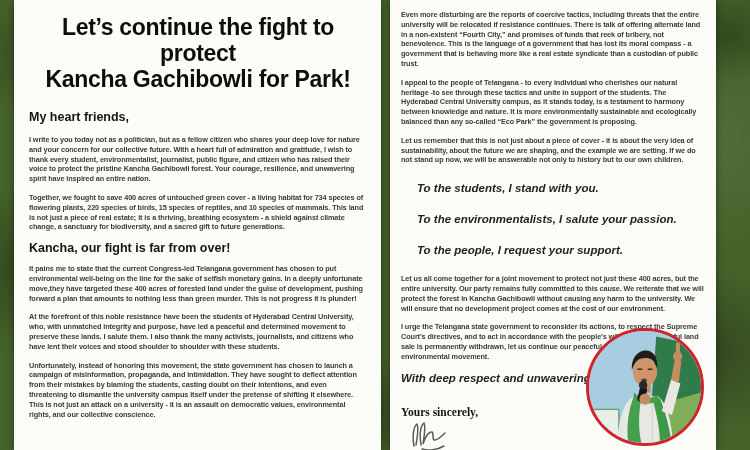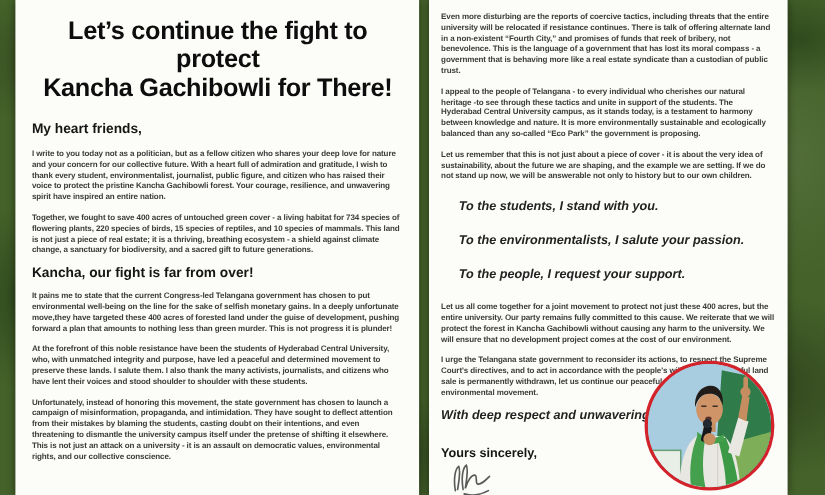--- a/index.html
+++ b/index.html
@@ -34,36 +34,36 @@
   h2{font-size:12.5px;color:#151515;font-weight:700;margin:4px 0 9px 0;}
   .address p{
     font-size:11.5px;line-height:15px;font-weight:700;font-style:italic;
     color:#222;margin:16px;
   }
   .address{margin:12px 0 12px 0;}
   .closing{
     font-size:11.5px;font-weight:700;font-style:italic;color:#222;
     margin:10px 0 0 0;
   }
-  .signoff{font-size:11.5px;font-weight:700;color:#151515;margin:22px 0 0 0;}
+  .signoff{font-size:11.5px;font-weight:700;color:#151515;margin:22px 0 0 0;font-family:Liberation Serif, serif;}
   .signature{margin:2px 0 0 6px;display:block;}
   .sig-name{font-size:12.5px;font-weight:700;color:#111;margin-top:4px;}
   .sig-role{font-size:8.3px;line-height:10px;font-weight:700;color:#4a4a4a;}
   .photo{
     position:absolute;left:196px;top:328px;width:112px;height:112px;
     border-radius:50%;border:3px solid #d2232a;overflow:hidden;
     background:#a9cde0;z-index:3;
   }
   .photo svg{display:block;width:100%;height:100%;}
 </style>
 </head>
 <body>
 
 <div class="page page-left">
-  <h1><span>Let’s continue the fight to protect</span><br><span>Kancha Gachibowli for There!</span></h1>
+  <h1><span>Let’s continue the fight to protect</span><br><span>Kancha Gachibowli for Park!</span></h1>
   <p class="salutation">My heart friends,</p>
   <p class="bodytext">I write to you today not as a politician, but as a fellow citizen who shares your deep love for nature and your concern for our collective future. With a heart full of admiration and gratitude, I wish to thank every student, environmentalist, journalist, public figure, and citizen who has raised their voice to protect the pristine Kancha Gachibowli forest. Your courage, resilience, and unwavering spirit have inspired an entire nation.</p>
   <p class="bodytext">Together, we fought to save 400 acres of untouched green cover - a living habitat for 734 species of flowering plants, 220 species of birds, 15 species of reptiles, and 10 species of mammals. This land is not just a piece of real estate; it is a thriving, breathing ecosystem - a shield against climate change, a sanctuary for biodiversity, and a sacred gift to future generations.</p>
   <h2>Kancha, our fight is far from over!</h2>
   <p class="bodytext">It pains me to state that the current Congress-led Telangana government has chosen to put environmental well-being on the line for the sake of selfish monetary gains. In a deeply unfortunate move,they have targeted these 400 acres of forested land under the guise of development, pushing forward a plan that amounts to nothing less than green murder. This is not progress it is plunder!</p>
   <p class="bodytext">At the forefront of this noble resistance have been the students of Hyderabad Central University, who, with unmatched integrity and purpose, have led a peaceful and determined movement to preserve these lands. I salute them. I also thank the many activists, journalists, and citizens who have lent their voices and stood shoulder to shoulder with these students.</p>
   <p class="bodytext">Unfortunately, instead of honoring this movement, the state government has chosen to launch a campaign of misinformation, propaganda, and intimidation. They have sought to deflect attention from their mistakes by blaming the students, casting doubt on their intentions, and even threatening to dismantle the university campus itself under the pretense of shifting it elsewhere. This is not just an attack on a university - it is an assault on democratic values, environmental rights, and our collective conscience.</p>
 
 </div>
 

